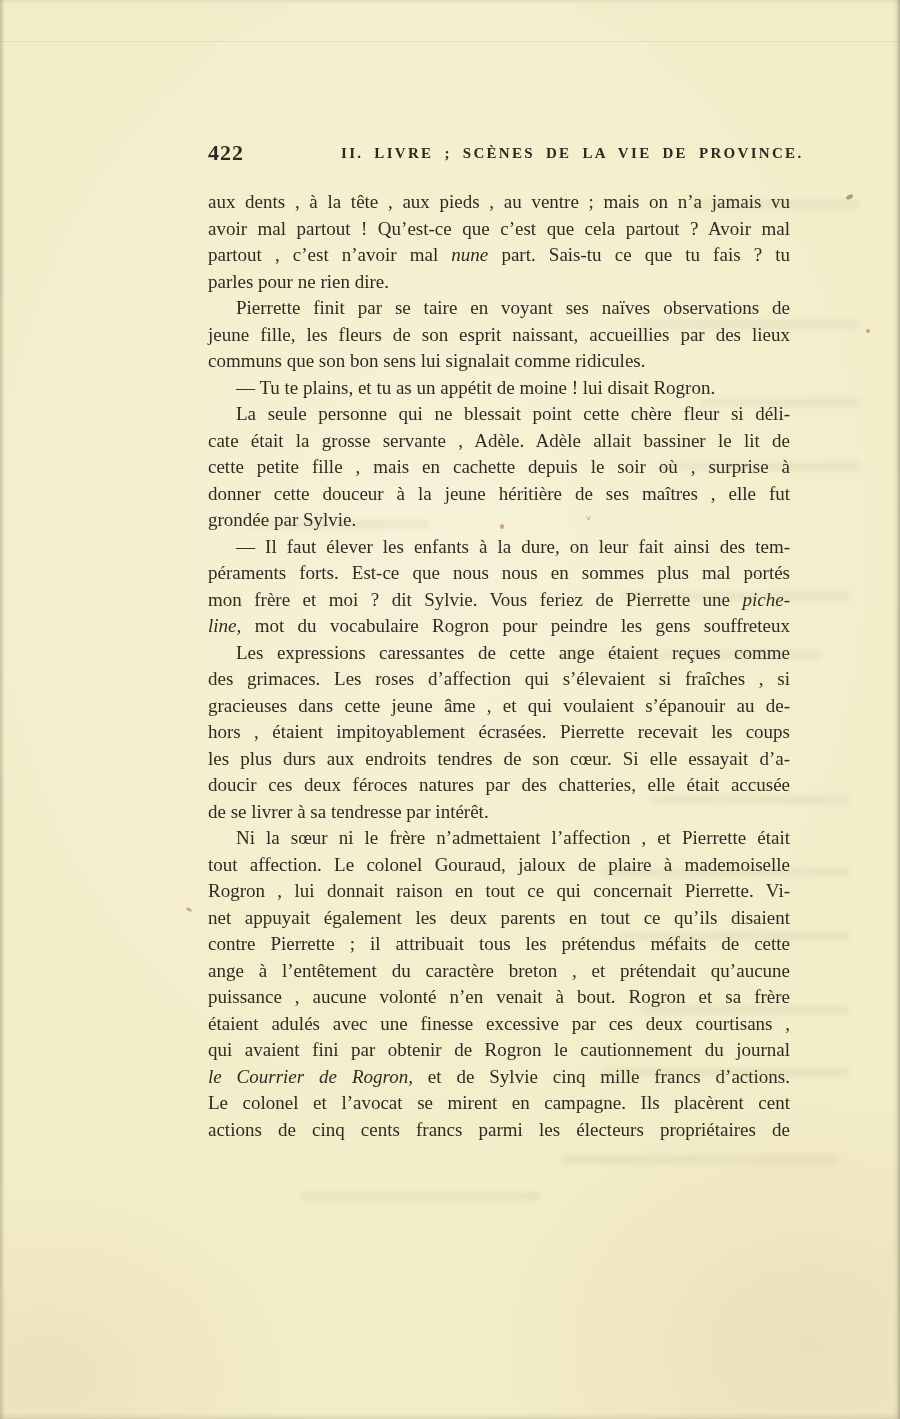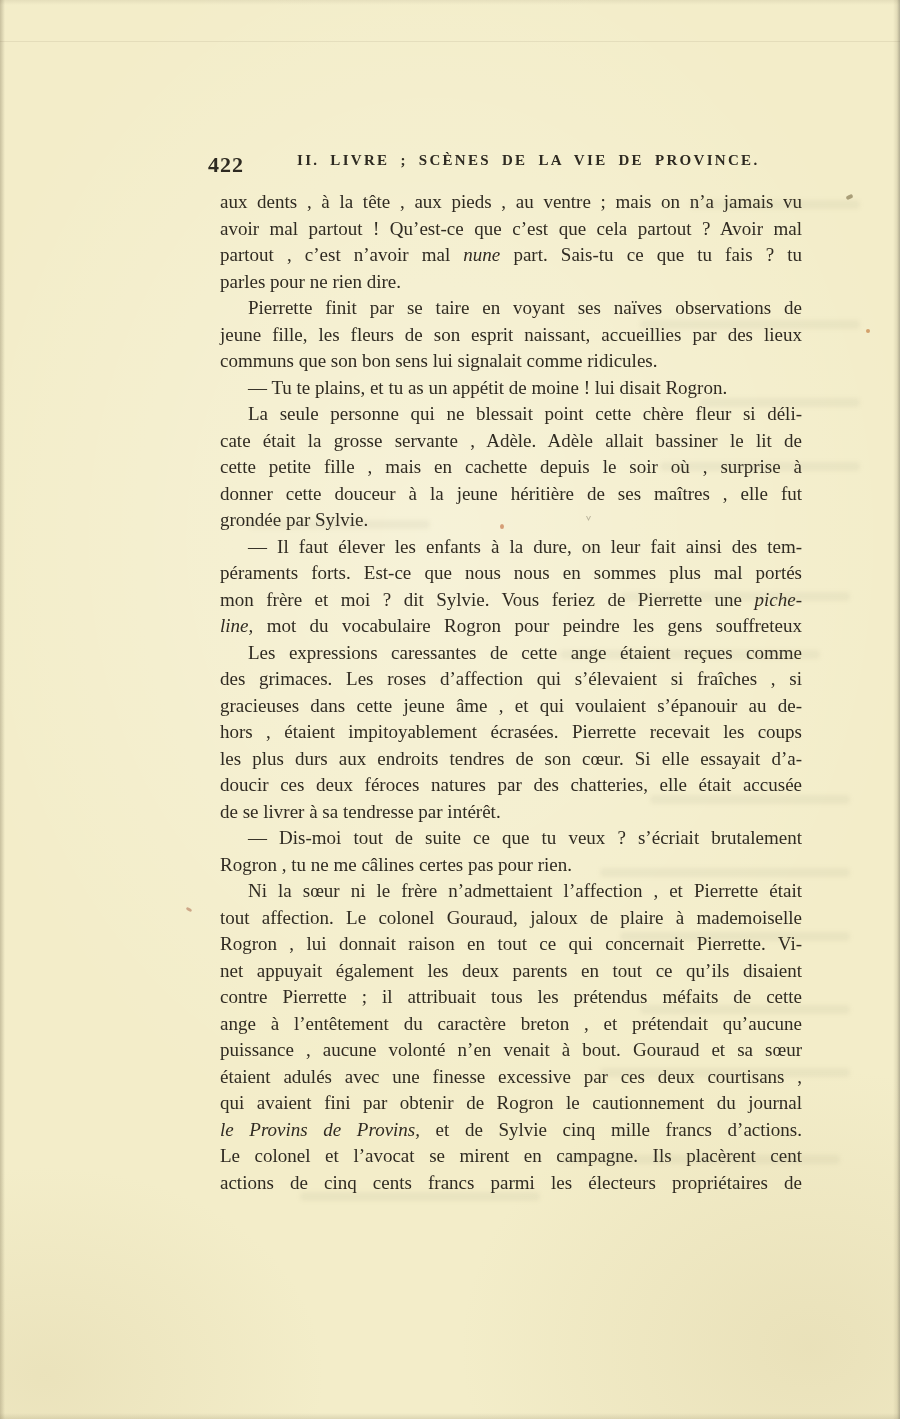--- a/index.html
+++ b/index.html
@@ -17,32 +17,32 @@
       linear-gradient(90deg, rgba(120,110,80,0.35) 0px, rgba(120,110,80,0) 5px),
       linear-gradient(270deg, rgba(140,130,100,0.30) 0px, rgba(140,130,100,0) 7px),
       linear-gradient(0deg, rgba(140,130,100,0.22) 0px, rgba(140,130,100,0) 6px),
       linear-gradient(180deg, rgba(150,140,110,0.15) 0px, rgba(150,140,110,0) 5px);
   }
   .scanline{
     position:absolute;left:0;top:41px;width:100%;height:1px;
     background:rgba(120,110,85,0.12);
   }
   .header{
-    position:absolute;top:152px;left:208px;width:582px;
-    display:flex;align-items:flex-start;color:#2e2a21;
+    position:absolute;top:140px;left:208px;width:582px;
+    display:flex;align-items:center;color:#2e2a21;gap:44px;
   }
   .pagenum{
     font-size:22px;font-weight:700;letter-spacing:1px;
   }
   .runtitle{
     margin-left:53px;font-size:15px;font-weight:700;
     letter-spacing:2.3px;word-spacing:5px;white-space:nowrap;
   }
   .text-block{
-    position:absolute;top:189px;left:220px;width:582px;
+    position:absolute;top:189px;left:208px;width:582px;
     font-size:19px;line-height:26.5px;color:#302b22;
     text-rendering:optimizeLegibility;
   }
   .para{margin:0;padding:0;}
   .line{text-align:justify;white-space:normal;}
   .line.just{text-align-last:justify;}
   .line.indent{padding-left:28px;}
   .it{font-style:italic;}
   
   .ghost{position:absolute;inset:0;pointer-events:none;}
@@ -105,34 +105,30 @@
       <div class="para">
         <div class="line just indent"><span>Les expressions caressantes de cette ange étaient reçues comme</span></div>
         <div class="line just"><span>des grimaces. Les roses d’affection qui s’élevaient si fraîches , si</span></div>
         <div class="line just"><span>gracieuses dans cette jeune âme , et qui voulaient s’épanouir au de-</span></div>
         <div class="line just"><span>hors , étaient impitoyablement écrasées. Pierrette recevait les coups</span></div>
         <div class="line just"><span>les plus durs aux endroits tendres de son cœur. Si elle essayait d’a-</span></div>
         <div class="line just"><span>doucir ces deux féroces natures par des chatteries, elle était accusée</span></div>
         <div class="line"><span>de se livrer à sa tendresse par intérêt.</span></div>
       </div>
       <div class="para">
-        <div class="line just indent"><span>— Dis-moi tout de suite ce que tu veux ? s’écriait brutalement</span></div>
-        <div class="line"><span>Rogron , tu ne me câlines certes pas pour rien.</span></div>
-      </div>
-      <div class="para">
         <div class="line just indent"><span>Ni la sœur ni le frère n’admettaient l’affection , et Pierrette était</span></div>
         <div class="line just"><span>tout affection. Le colonel Gouraud, jaloux de plaire à mademoiselle</span></div>
         <div class="line just"><span>Rogron , lui donnait raison en tout ce qui concernait Pierrette. Vi-</span></div>
         <div class="line just"><span>net appuyait également les deux parents en tout ce qu’ils disaient</span></div>
         <div class="line just"><span>contre Pierrette ; il attribuait tous les prétendus méfaits de cette</span></div>
         <div class="line just"><span>ange à l’entêtement du caractère breton , et prétendait qu’aucune</span></div>
-        <div class="line just"><span>puissance , aucune volonté n’en venait à bout. Gouraud et sa sœur</span></div>
+        <div class="line just"><span>puissance , aucune volonté n’en venait à bout. Rogron et sa frère</span></div>
         <div class="line just"><span>étaient adulés avec une finesse excessive par ces deux courtisans ,</span></div>
         <div class="line just"><span>qui avaient fini par obtenir de Rogron le cautionnement du journal</span></div>
-        <div class="line just"><span class="it">le Provins de Provins,</span><span> et de Sylvie cinq mille francs d’actions.</span></div>
+        <div class="line just"><span class="it">le Courrier de Rogron,</span><span> et de Sylvie cinq mille francs d’actions.</span></div>
         <div class="line just"><span>Le colonel et l’avocat se mirent en campagne. Ils placèrent cent</span></div>
         <div class="line just"><span>actions de cinq cents francs parmi les électeurs propriétaires de</span></div>
       </div>
     </div>
 
   <div class="ghost">
       <i style="left: 690px; top: 200px; width: 170px;"></i>
       <i style="left: 640px; top: 320px; width: 220px;"></i>
       <i style="left: 700px; top: 398px; width: 160px;"></i>
       <i style="left: 660px; top: 462px; width: 200px;"></i>

